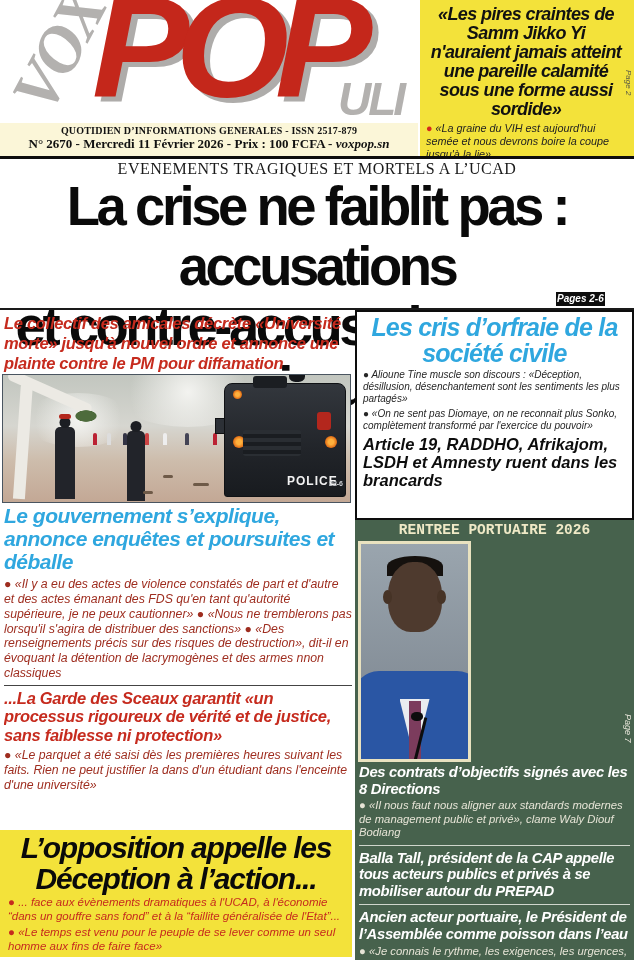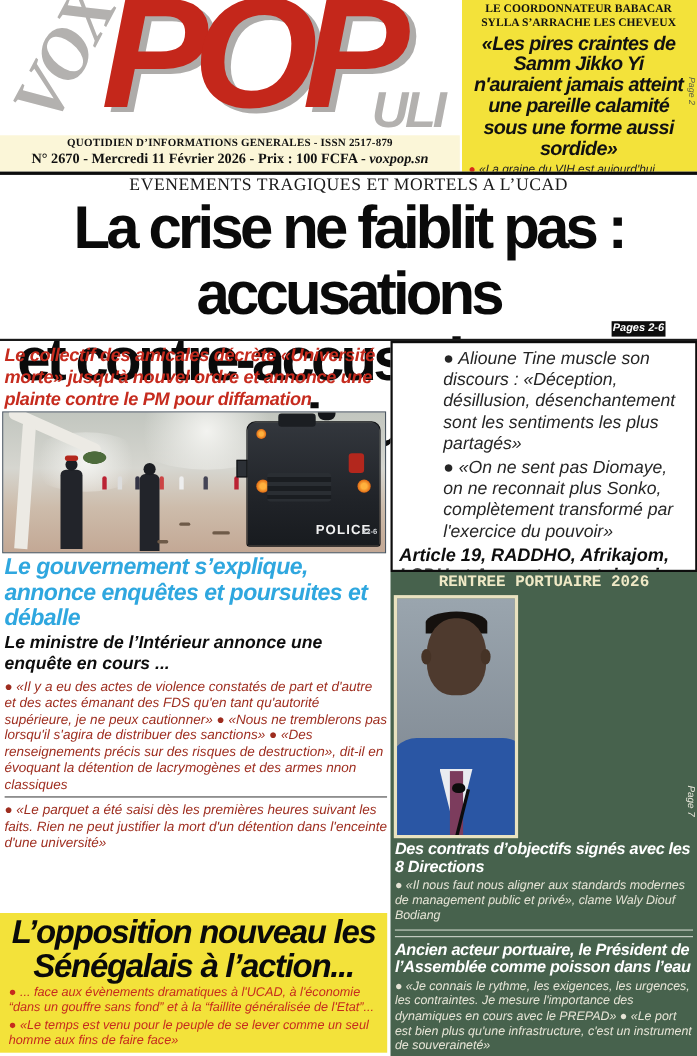--- a/index.html
+++ b/index.html
@@ -105,21 +105,21 @@
     background:#f3e23a; padding:2px 8px 0; overflow:hidden;
   }
   .oppbox .head { text-align:center; font-weight:900; font-style:italic; font-size:30px; line-height:1.04; letter-spacing:-1.2px; color:#0a0a0a; }
   .oppbox .bul { color:#c62b1e; font-style:italic; font-size:11.5px; line-height:1.2; margin-top:2px; }
   
   .civilbox {
     position:absolute; left:355px; top:310px; width:279px; height:210px;
     border:2px solid #0d0d0d; background:#fff; padding:2px 6px; overflow:hidden;
   }
   .civilbox .head { text-align:center; color:#2fa7df; font-weight:900; font-style:italic; font-size:25px; line-height:1.04; letter-spacing:-.8px; }
-  .p-dark { color:#262626; font-style:italic; font-size:16px; line-height:1.2; margin-top:3px;margin-left:40px; }
+  .p-dark { color:#262626; font-style:italic; font-size:10px; line-height:1.2; margin-top:3px; }
   .civilbox .orghead { font-weight:900; font-style:italic; font-size:16.5px; line-height:1.1; margin-top:3px; color:#0d0d0d; }
   
   .green {
     position:absolute; left:355px; top:520px; width:279px; height:440px;
     background:#47624d; overflow:hidden; color:#fff;
   }
   .green .kick { text-align:center; font-family:Liberation Mono, monospace; font-weight:bold; font-size:14.5px; color:#efe9c6; padding-top:2px; }
   .photo2 {
     position:absolute; left:3px; top:21px; width:113px; height:221px;
     background:linear-gradient(180deg,#9aa5ae,#79828c); border:3px solid #e9e2c0; overflow:hidden;
@@ -152,21 +152,20 @@
     <div class="logo-vox">VOX</div>
     <div class="logo-pop">POP</div>
     <div class="logo-uli">ULI</div>
   </div>
   <div class="band">
     <div class="l1">QUOTIDIEN D’INFORMATIONS GENERALES - ISSN 2517-879</div>
     <div class="l2"><span>N° 2670 - Mercredi 11 Février 2026 - Prix : 100 FCFA - </span><span class="site">voxpop.sn</span></div>
   </div>
 
   <div class="topbox">
-    <div class="kick">LE COORDONNATEUR BABACAR SYLLA S’ARRACHE LES CHEVEUX</div>
     <div class="head">«Les pires craintes de Samm Jikko Yi n'auraient jamais atteint une pareille calamité sous une forme aussi sordide»</div>
     <div class="pref">Page 2</div>
     <div class="bul"><span class="reddot">● </span><span>«La graine du VIH est aujourd'hui semée et nous devrons boire la coupe jusqu'à la lie»</span></div>
   </div>
 
   <div class="toprule"></div>
 
   <div class="lead-kick">EVENEMENTS TRAGIQUES ET MORTELS A L’UCAD</div>
   <div class="headline">
     <div>La crise ne faiblit pas : accusations</div>
@@ -212,34 +211,35 @@
       <div class="mirror"></div>
       <div class="grille"></div>
       <div class="emblem"></div>
       <div class="police-label">POLICE</div>
       <div class="unit-code">22-6</div>
     </div>
   </div>
 
   <div class="leftflow">
     <div class="h-blue">Le gouvernement s’explique, annonce enquêtes et poursuites et déballe</div>
-    <div class="h-sub">Le ministre de l’Intérieur annonce une enquête en cours ...</div>
     <div class="p-red">● «Il y a eu des actes de violence constatés de part et d'autre et des actes émanant des FDS qu'en tant qu'autorité supérieure, je ne peux cautionner» ● «Nous ne tremblerons pas lorsqu'il s'agira de distribuer des sanctions» ● «Des renseignements précis sur des risques de destruction», dit-il en évoquant la détention de lacrymogènes et des armes nnon classiques</div>
     <div class="rule-thin"></div>
-    <div class="p-red">● «Le parquet a été saisi dès les premières heures suivant les faits. Rien ne peut justifier la mort d'un détention dans l'enceinte d'une université»</div>
+    <div class="h-red">...La Garde des Sceaux garantit «un processus rigoureux de vérité et de justice, sans faiblesse ni protection»</div>
+    <div class="p-red">● «Le parquet a été saisi dès les premières heures suivant les faits. Rien ne peut justifier la dans d'un étudiant dans l'enceinte d'une université»</div>
 
   </div>
 
   <div class="oppbox">
-    <div class="head">L’opposition nouveau les Sénégalais à l’action...</div>
+    <div class="head">L’opposition appelle les Déception à l’action...</div>
     <div class="bul">● ... face aux évènements dramatiques à l'UCAD, à l'économie “dans un gouffre sans fond” et à la “faillite généralisée de l'Etat”...</div>
     <div class="bul">● «Le temps est venu pour le peuple de se lever comme un seul homme aux fins de faire face»</div>
   </div>
 
   <div class="civilbox">
+    <div class="head">Les cris d’orfraie de la société civile</div>
     <div class="p-dark">● Alioune Tine muscle son discours : «Déception, désillusion, désenchantement sont les sentiments les plus partagés»</div>
     <div class="p-dark">● «On ne sent pas Diomaye, on ne reconnait plus Sonko, complètement transformé par l'exercice du pouvoir»</div>
     <div class="orghead">Article 19, RADDHO, Afrikajom, LSDH et Amnesty ruent dans les brancards</div>
 
   </div>
 
   <div class="green">
     <div class="kick">RENTREE PORTUAIRE 2026</div>
     <div class="photo2">
       <div class="p2-hair"></div>
@@ -250,19 +250,20 @@
       <div class="p2-shirt"></div>
       <div class="p2-tie"></div>
       <div class="p2-mic"></div>
       <div class="p2-michead"></div>
     </div>
     <div class="green-pref">Page 7</div>
     <div class="greenflow">
       <div class="g-h">Des contrats d’objectifs signés avec les 8 Directions</div>
       <div class="g-p">● «Il nous faut nous aligner aux standards modernes de management public et privé», clame Waly Diouf Bodiang</div>
       <div class="g-rule"></div>
+      <div class="g-h">Balla Tall, président de la CAP appelle tous acteurs publics et privés à se mobiliser autour du PREPAD</div>
       <div class="g-rule"></div>
       <div class="g-h">Ancien acteur portuaire, le Président de l’Assemblée comme poisson dans l’eau</div>
       <div class="g-p">● «Je connais le rythme, les exigences, les urgences, les contraintes. Je mesure l'importance des dynamiques en cours avec le PREPAD» ● «Le port est bien plus qu'une infrastructure, c'est un instrument de souveraineté»</div>
     </div>
   </div>
 
 </div>
 
 </body></html>

